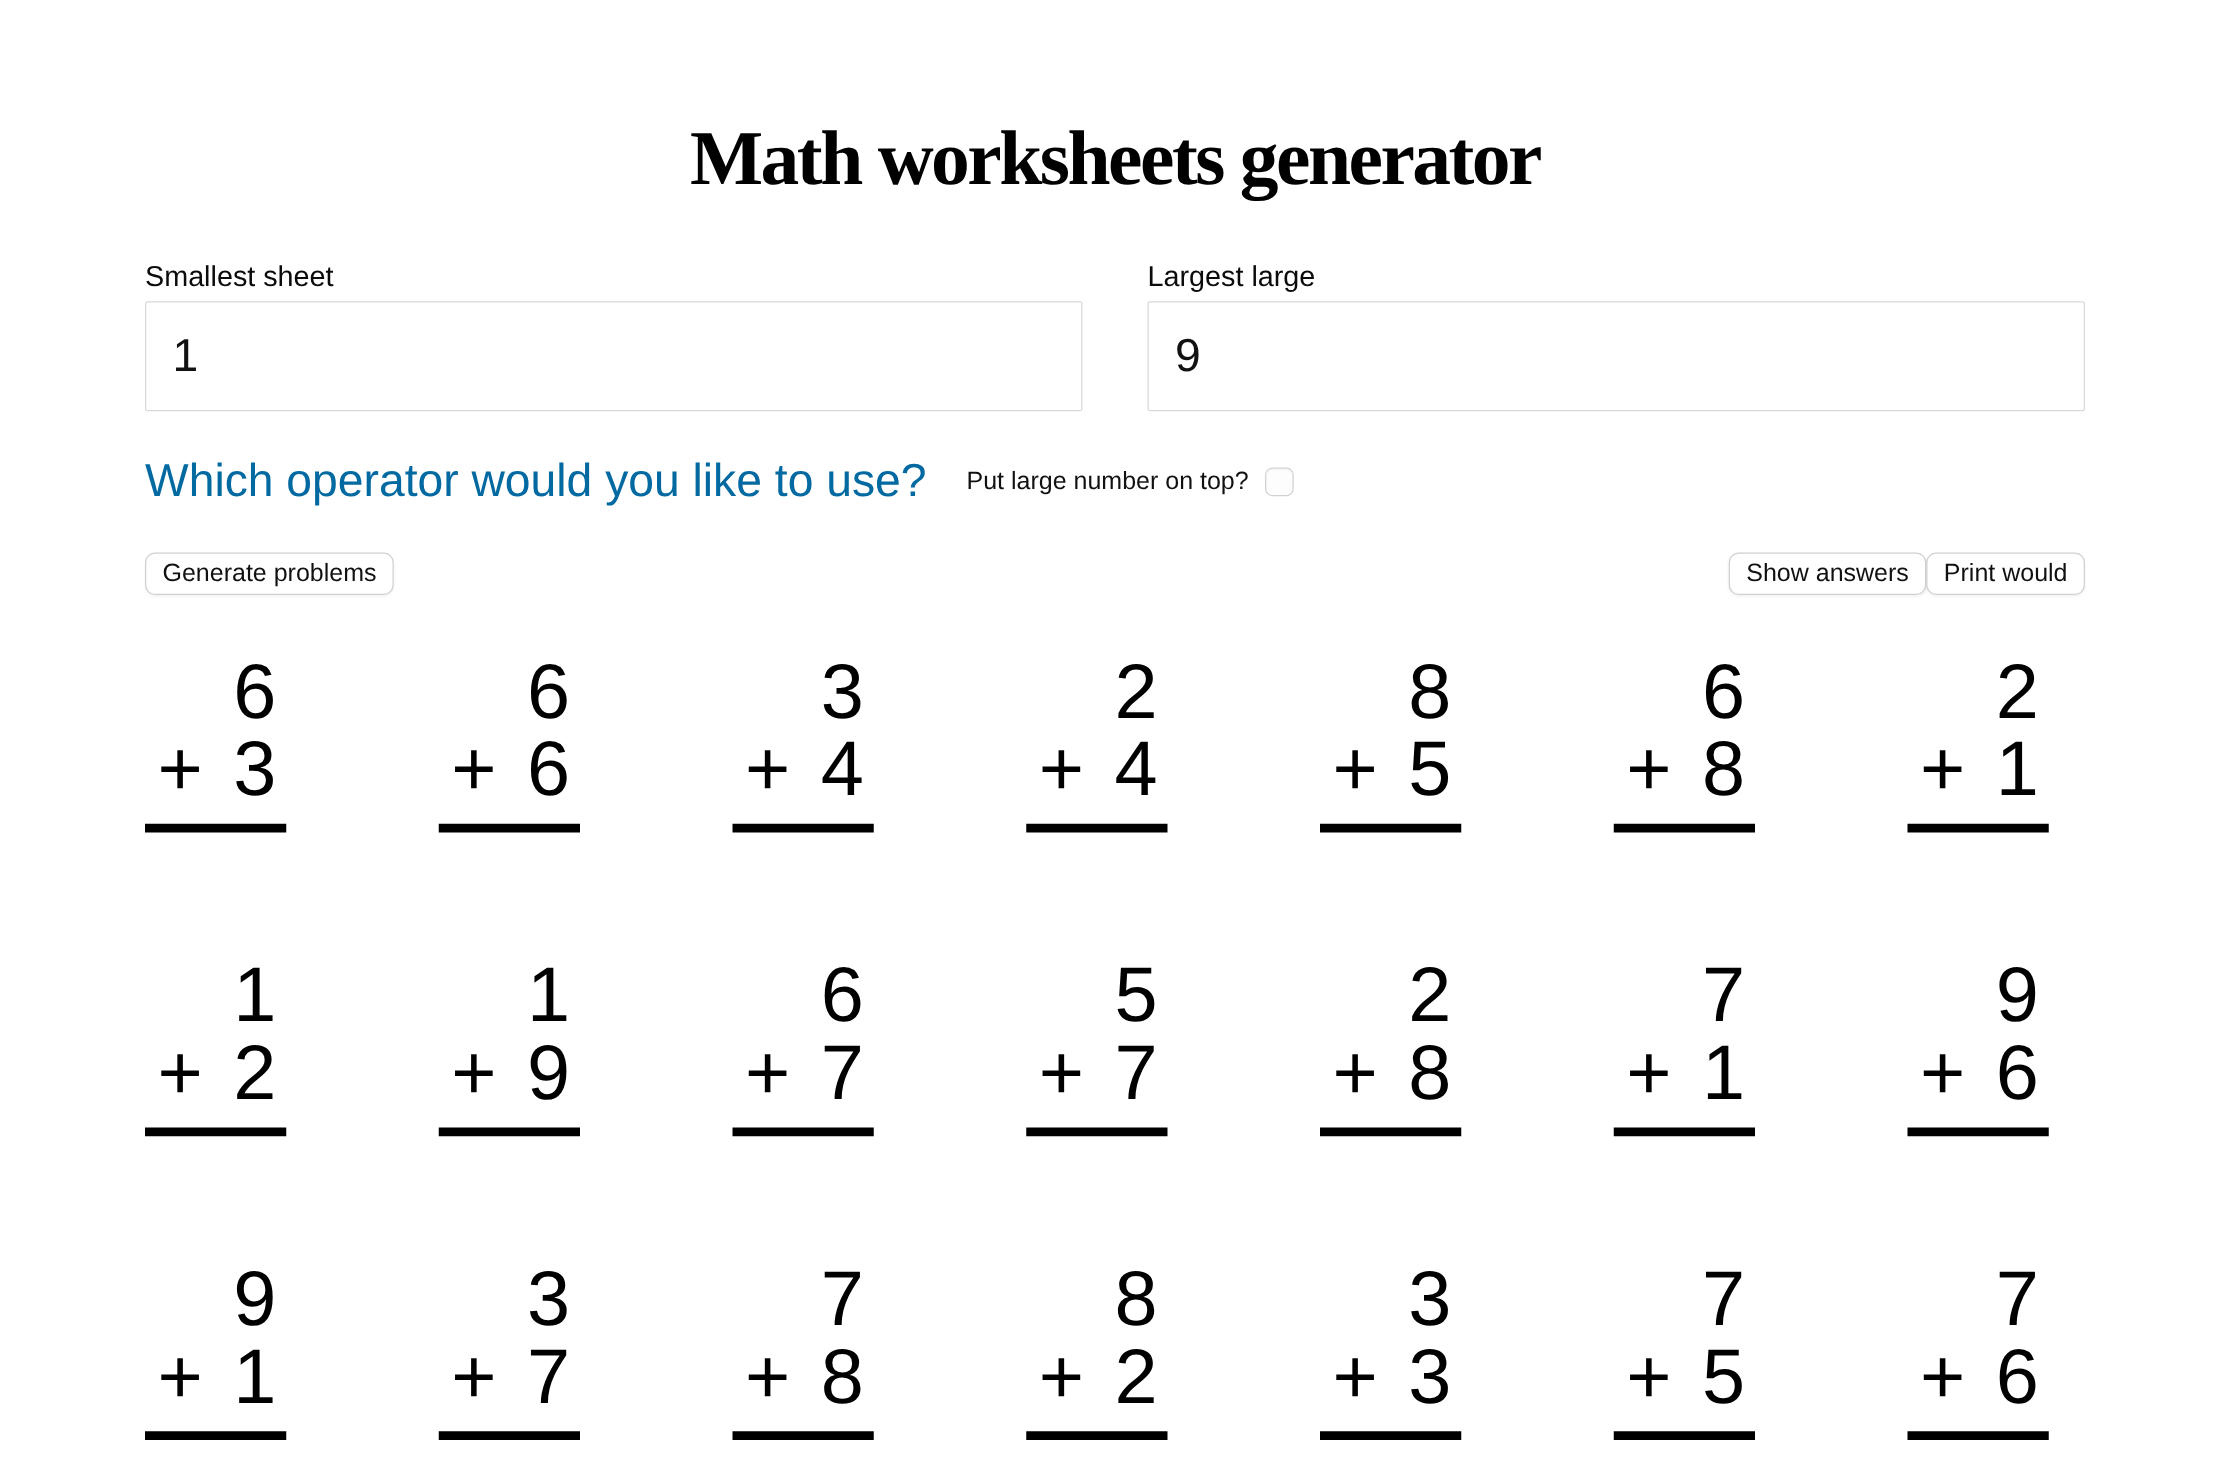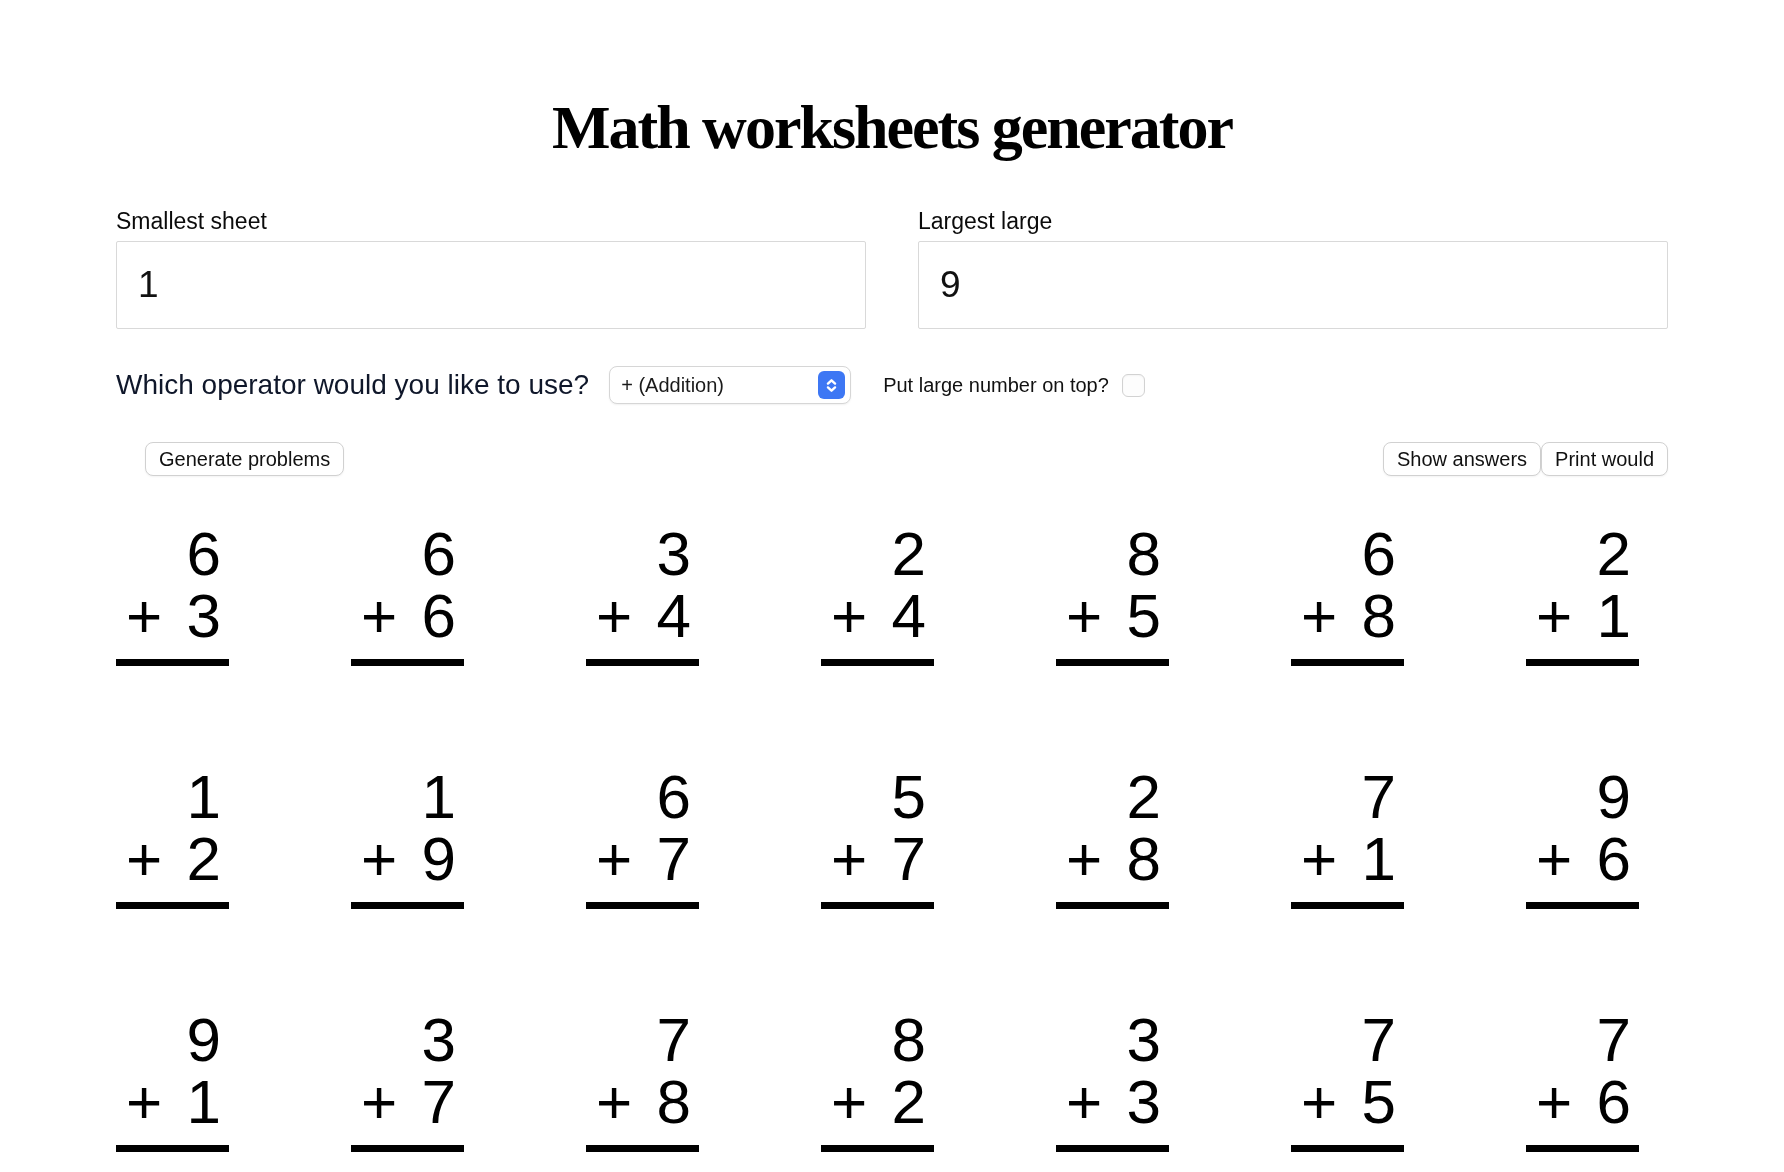--- a/index.html
+++ b/index.html
@@ -10,31 +10,31 @@
   .title{margin:96px 0 0 0;text-align:center;font-size:62px;line-height:1;font-weight:bold;letter-spacing:-2px;font-family:Liberation Serif, serif;}
 
   
   .form-row{display:grid;grid-template-columns:1fr 1fr;column-gap:52px;margin-top:50px;}
   .field label{display:block;font-size:23px;line-height:27px;margin-bottom:6px;color:#0b0b0b;}
   .field input{display:block;width:100%;box-sizing:border-box;height:88px;border:1px solid #d9d9d9;border-radius:2px;
     font-family:"Liberation Sans",sans-serif;font-size:37px;padding:0 0 0 21px;color:#111;outline:none;background:#fff;}
 
   
   .operator-row{display:flex;align-items:center;margin-top:36px;height:40px;}
-  .question{font-size:28px;color:#0f172a;white-space:nowrap;}
+  .question{font-size:37px;color:#0369a1;white-space:nowrap;}
   .select{margin-left:20px;width:242px;height:38px;box-sizing:border-box;background:#fff;border:1px solid #d6d6d6;
     border-radius:8px;display:flex;align-items:center;box-shadow:0 1px 2px rgba(0,0,0,0.06);cursor:default;}
   .select .sel-text{font-size:20px;color:#1a1a1a;padding-left:11px;flex:1;white-space:nowrap;}
   .stepper{width:27px;height:28px;border-radius:6px;margin-right:5px;display:flex;align-items:center;justify-content:center;}
   .q2{font-size:20px;color:#111;margin-left:32px;white-space:nowrap;}
   .checkbox{width:23px;height:23px;box-sizing:border-box;border:1px solid #d2d2d2;border-radius:6px;background:#fdfdfd;
     margin-left:13px;box-shadow:inset 0 1px 2px rgba(0,0,0,0.04);}
 
   
-  .buttons-row{display:flex;align-items:flex-end;margin-top:37px;margin-left:29px;}
+  .buttons-row{display:flex;align-items:flex-end;margin-top:37px;}
   button{font-family:"Liberation Sans",sans-serif;font-size:20px;color:#111;background:#ffffff;border:1px solid #d1d1d1;
     border-radius:8px;padding:4px 13px;height:34px;line-height:24px;box-shadow:0 1px 2px rgba(0,0,0,0.05);cursor:pointer;white-space:nowrap;}
   .right-buttons{margin-left:auto;display:flex;}
 
   
   .problems-grid{margin-top:47px;display:grid;grid-template-columns:repeat(7,113px);column-gap:122px;row-gap:100px;}
   .problem{width:113px;border-bottom:7px solid #000;padding-bottom:12px;font-size:62px;line-height:62px;color:#000;}
   .p-top{text-align:right;padding-right:8px;}
   .p-bottom{display:flex;justify-content:space-between;padding-left:10px;padding-right:8px;}
 </style>
@@ -51,29 +51,20 @@
       <input type="text" value="1" style="">
     </div>
     <div class="field">
       <label>Largest large</label>
       <input type="text" value="9" style="">
     </div>
   </div>
 
   <div class="operator-row">
     <span class="question">Which operator would you like to use?</span>
-    <div class="select">
-      <span class="sel-text">+ (Addition)</span>
-      <span class="stepper" id="stepper" style="background: rgb(61, 119, 244);">
-        <svg width="19" height="19" viewBox="0 0 24 24">
-          <path d="M7.5 9.6 L12 5.4 L16.5 9.6" fill="none" stroke="#ffffff" stroke-width="3" stroke-linecap="round" stroke-linejoin="round"></path>
-          <path d="M7.5 14.4 L12 18.6 L16.5 14.4" fill="none" stroke="#ffffff" stroke-width="3" stroke-linecap="round" stroke-linejoin="round"></path>
-        </svg>
-      </span>
-    </div>
     <span class="q2">Put large number on top?</span>
     <span class="checkbox"></span>
   </div>
 
   <div class="buttons-row">
     <button type="button">Generate problems</button>
     <div class="right-buttons">
       <button type="button">Show answers</button>
       <button type="button">Print would</button>
     </div>

